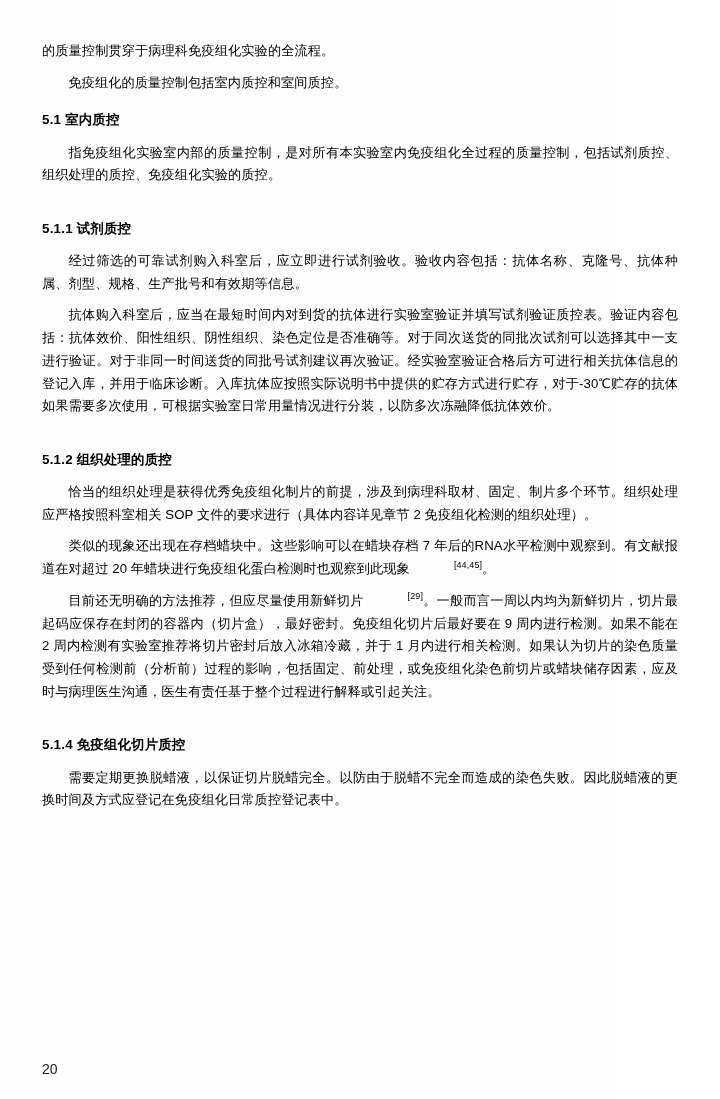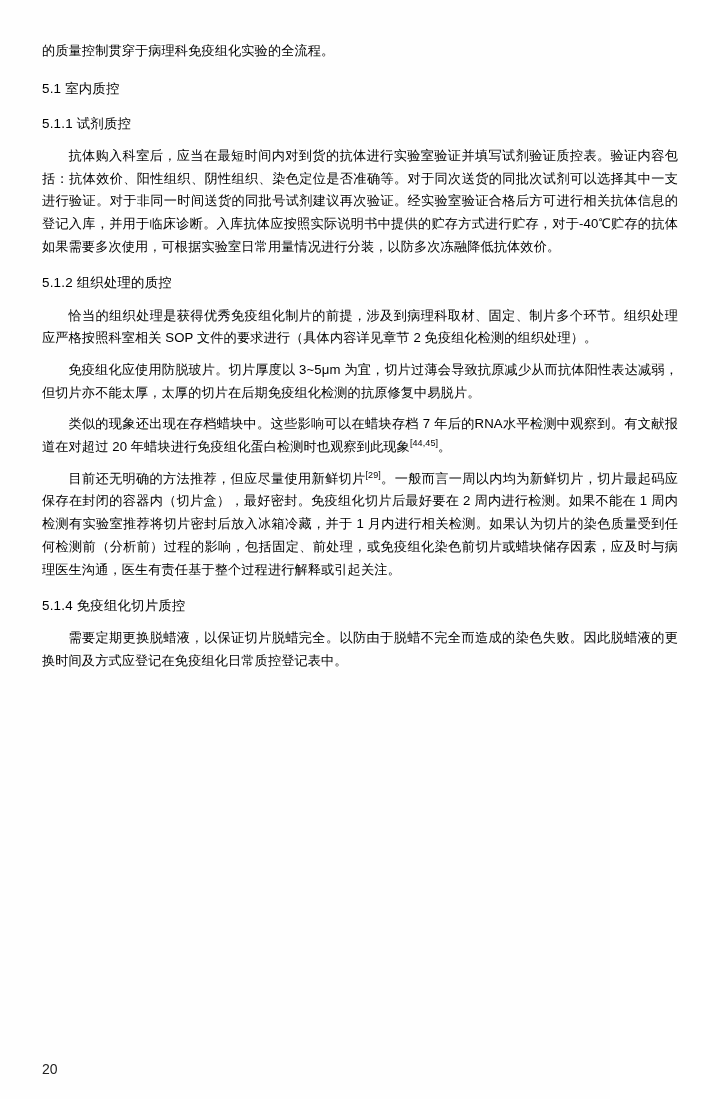--- a/index.html
+++ b/index.html
@@ -31,68 +31,71 @@
     text-align: justify;
     text-justify: inter-ideograph;
     letter-spacing: 0.1px;
   }
   p.indent {
     text-indent: 2em;
   }
   h3.heading {
     margin: 16px 0 11px 0;
     font-size: 13.4px;
-    font-weight: normal;
+    font-weight: bold;
     line-height: 1.5;
     letter-spacing: 0.2px;
   }
   h3.heading.sub {
-    margin-top: 15px;
+    margin-top: 32px;
   }
   sup {
     font-size: 9px;
     vertical-align: super;
     line-height: 0;
+    margin-left: 44px;
   }
   .page-number {
     position: absolute;
     left: 42px;
     bottom: 22px;
     font-size: 14px;
     color: #222222;
   }
 </style>
 </head>
 <body>
 
 <div class="page">
   <div class="content">
 
     <p class="body-text">的质量控制贯穿于病理科免疫组化实验的全流程。</p>
 
+    <p class="body-text indent">免疫组化的质量控制包括室内质控和室间质控。</p>
 
     <h3 class="heading">5.1 室内质控</h3>
 
+    <p class="body-text indent">指免疫组化实验室内部的质量控制，是对所有本实验室内免疫组化全过程的质量控制，包括试剂质控、组织处理的质控、免疫组化实验的质控。</p>
 
     <h3 class="heading sub">5.1.1 试剂质控</h3>
 
+    <p class="body-text indent">经过筛选的可靠试剂购入科室后，应立即进行试剂验收。验收内容包括：抗体名称、克隆号、抗体种属、剂型、规格、生产批号和有效期等信息。</p>
 
-    <p class="body-text indent">抗体购入科室后，应当在最短时间内对到货的抗体进行实验室验证并填写试剂验证质控表。验证内容包括：抗体效价、阳性组织、阴性组织、染色定位是否准确等。对于同次送货的同批次试剂可以选择其中一支进行验证。对于非同一时间送货的同批号试剂建议再次验证。经实验室验证合格后方可进行相关抗体信息的登记入库，并用于临床诊断。入库抗体应按照实际说明书中提供的贮存方式进行贮存，对于-40℃贮存的抗体如果需要多次使用，可根据实验室日常用量情况进行分装，以防多次冻融降低抗体效价。</p>
+    <p class="body-text indent">抗体购入科室后，应当在最短时间内对到货的抗体进行实验室验证并填写试剂验证质控表。验证内容包括：抗体效价、阳性组织、阴性组织、染色定位是否准确等。对于同次送货的同批次试剂可以选择其中一支进行验证。对于非同一时间送货的同批号试剂建议再次验证。经实验室验证合格后方可进行相关抗体信息的登记入库，并用于临床诊断。入库抗体应按照实际说明书中提供的贮存方式进行贮存，对于-30℃贮存的抗体如果需要多次使用，可根据实验室日常用量情况进行分装，以防多次冻融降低抗体效价。</p>
 
     <h3 class="heading sub">5.1.2 组织处理的质控</h3>
 
     <p class="body-text indent">恰当的组织处理是获得优秀免疫组化制片的前提，涉及到病理科取材、固定、制片多个环节。组织处理应严格按照科室相关 SOP 文件的要求进行（具体内容详见章节 2 免疫组化检测的组织处理）。</p>
 
 
-    <p class="body-text indent">免疫组化应使用防脱玻片。切片厚度以 3~5μm 为宜，切片过薄会导致抗原减少从而抗体阳性表达减弱，但切片亦不能太厚，太厚的切片在后期免疫组化检测的抗原修复中易脱片。</p>
 
 
     <p class="body-text indent"><span>类似的现象还出现在存档蜡块中。这些影响可以在蜡块存档 7 年后的RNA水平检测中观察到。有文献报道在对超过 20 年蜡块进行免疫组化蛋白检测时也观察到此现象</span><sup>[44,45]</sup>。</p>
 
-    <p class="body-text indent"><span>目前还无明确的方法推荐，但应尽量使用新鲜切片</span><sup>[29]</sup><span>。一般而言一周以内均为新鲜切片，切片最起码应保存在封闭的容器内（切片盒），最好密封。免疫组化切片后最好要在 2 周内进行检测。如果不能在 1 周内检测有实验室推荐将切片密封后放入冰箱冷藏，并于 1 月内进行相关检测。如果认为切片的染色质量受到任何检测前（分析前）过程的影响，包括固定、前处理，或免疫组化染色前切片或蜡块储存因素，应及时与病理医生沟通，医生有责任基于整个过程进行解释或引起关注。</span></p>
+    <p class="body-text indent"><span>目前还无明确的方法推荐，但应尽量使用新鲜切片</span><sup>[29]</sup><span>。一般而言一周以内均为新鲜切片，切片最起码应保存在封闭的容器内（切片盒），最好密封。免疫组化切片后最好要在 9 周内进行检测。如果不能在 2 周内检测有实验室推荐将切片密封后放入冰箱冷藏，并于 1 月内进行相关检测。如果认为切片的染色质量受到任何检测前（分析前）过程的影响，包括固定、前处理，或免疫组化染色前切片或蜡块储存因素，应及时与病理医生沟通，医生有责任基于整个过程进行解释或引起关注。</span></p>
 
     <h3 class="heading sub">5.1.4 免疫组化切片质控</h3>
 
     <p class="body-text indent">需要定期更换脱蜡液，以保证切片脱蜡完全。以防由于脱蜡不完全而造成的染色失败。因此脱蜡液的更换时间及方式应登记在免疫组化日常质控登记表中。</p>
 
   </div>
 
   <div class="page-number">20</div>
 </div>
 

